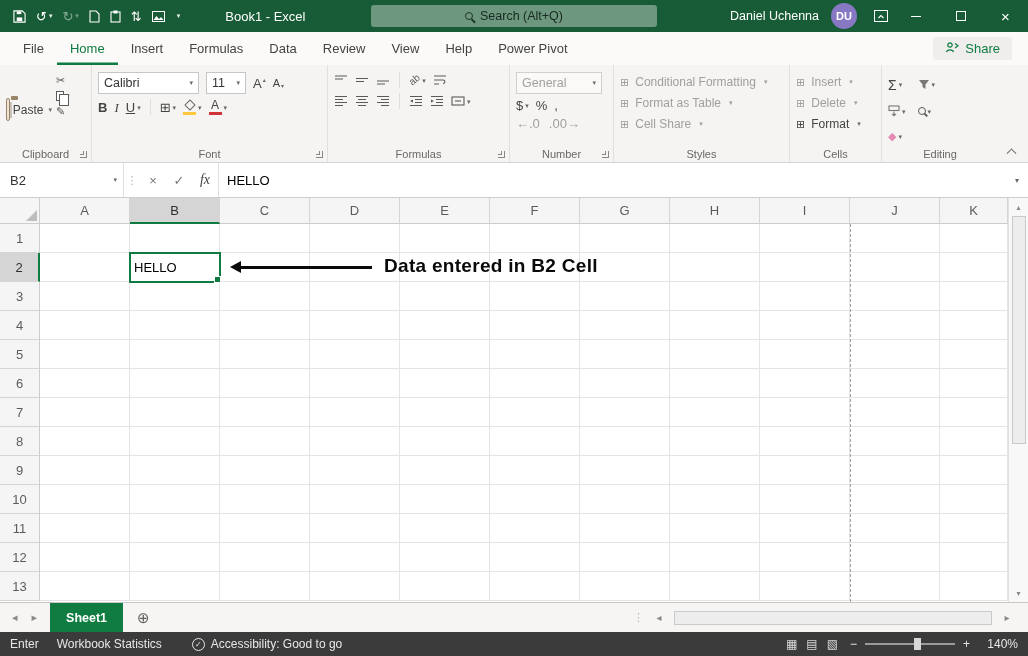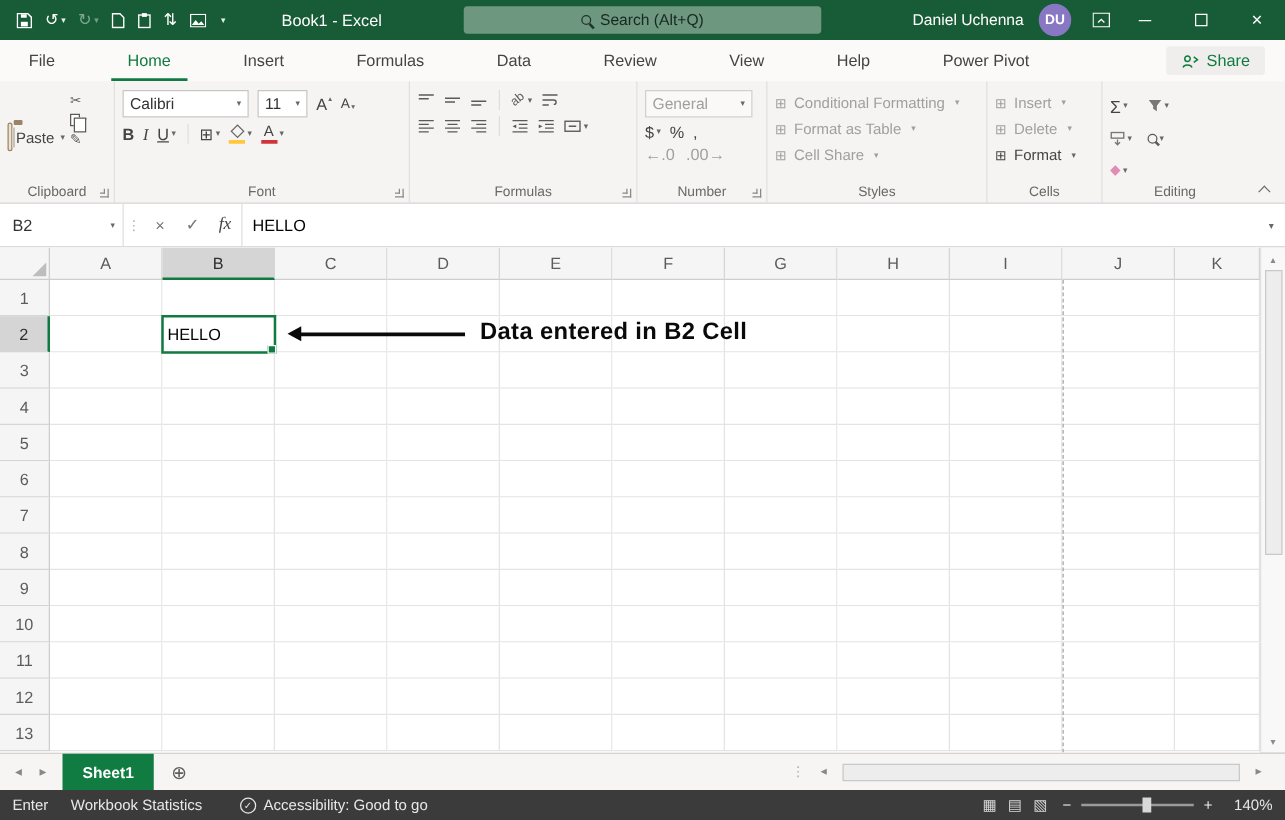--- a/index.html
+++ b/index.html
@@ -19,24 +19,24 @@
   .sm-mag::after { content:''; position:absolute; width:5px; height:1.5px; background:#1E3528; right:-4px; bottom:-2px; transform:rotate(45deg); }
   .tb-right { margin-left:auto; display:flex; align-items:center; height:100%; }
   .tb-user { font-size:12.5px; margin-right:12px; }
   .avatar { width:26px; height:26px; border-radius:50%; background:#8878C3; display:flex; align-items:center; justify-content:center; font-size:11px; font-weight:bold; margin-right:12px; }
   .win-btn { width:45px; height:32px; display:flex; align-items:center; justify-content:center; font-size:15px; }
   .minbar { width:10px; height:1px; background:#fff; display:block; }
   .maxbox { width:10px; height:10px; border:1px solid #fff; display:block; }
 
   
   .tabs-row { flex:0 0 33px; background:#FBFAF9; display:flex; align-items:center; padding-left:10px; font-size:13px; color:#444; }
-  .rtabs { display:flex; height:100%;gap:32px; }
+  .rtabs { display:flex; height:100%; }
   .rtab { padding:0 13px; height:100%; display:flex; align-items:center; cursor:default; white-space:nowrap; }
   .rtab.active { color:#0F7B40; box-shadow:inset 0 -2.5px 0 #0F7B40; }
-  .share-btn { margin-left:auto; margin-right:16px; color:#0F7B40; display:flex; gap:6px; align-items:center; background:#EFEEEC; border-radius:3px; padding:4px 12px; font-size:13px; }
+  .share-btn { margin-left:auto; margin-right:16px; color:#0F7B40; display:flex; gap:6px; background:#EFEEEC; border-radius:3px; padding:4px 12px; font-size:13px; }
 
   
   .ribbon { flex:0 0 98px; background:#F5F4F2; border-bottom:1px solid #D8D6D3; display:flex; position:relative; }
   .group { position:relative; border-right:1px solid #E2E0DD; padding:7px 6px 16px; display:flex; flex:0 0 auto; }
   .group-label { position:absolute; bottom:2px; left:0; right:0; text-align:center; font-size:11px; color:#6A6865; }
   .launcher { position:absolute; right:4px; bottom:4px; width:7px; height:7px; border-right:1px solid #8A8886; border-bottom:1px solid #8A8886; }
   .launcher::before { content:''; position:absolute; right:2px; bottom:2px; width:3px; height:3px; border-right:1px solid #8A8886; border-bottom:1px solid #8A8886; }
   .g-col { display:flex; flex-direction:column; gap:5px; width:100%; }
   .g-row { display:flex; align-items:center; gap:7px; }
   .ib { display:inline-flex; align-items:center; color:#444; font-size:13px; line-height:1; }
@@ -92,21 +92,21 @@
   .edit-grid { display:grid; grid-template-columns:auto auto; gap:6px 12px; padding-top:2px; align-items:center; }
   .sigma { font-size:14px; }
   .mag { width:8px; height:8px; border:1.5px solid #5A5A5A; border-radius:50%; position:relative; display:inline-block; }
   .mag::after { content:''; position:absolute; width:4px; height:1.5px; background:#5A5A5A; right:-3.5px; bottom:-1px; transform:rotate(45deg); }
   .clear-d { color:#E38BB5; font-size:11px; }
   .collapse-btn { position:absolute; right:10px; bottom:5px; width:10px; height:10px; }
   .collapse-btn::before { content:''; display:block; width:6px; height:6px; border-left:1.5px solid #6A6865; border-top:1.5px solid #6A6865; transform:rotate(45deg) translate(2px,2px); }
 
   
   .formula-bar { flex:0 0 35px; background:#fff; border-bottom:1px solid #D0CECC; display:flex; align-items:stretch; }
-  .name-box { width:99px; display:flex; align-items:center; padding-left:10px; font-size:13px; color:#333; position:relative; border-right:1px solid #E1DFDD; }
+  .name-box { width:124px; display:flex; align-items:center; padding-left:10px; font-size:13px; color:#333; position:relative; border-right:1px solid #E1DFDD; }
   .name-dd { position:absolute; right:6px; font-size:7px; color:#6A6865; }
   .fb-handle { width:16px; display:flex; align-items:center; justify-content:center; color:#B5B3B1; font-size:11px; }
   .fb-btn { width:26px; display:flex; align-items:center; justify-content:center; font-size:13px; color:#7A7875; }
   .fb-fx { font-family:"Liberation Serif",serif; font-style:italic; color:#444; font-size:14px; }
   .fb-input { flex:1; display:flex; align-items:center; padding-left:8px; font-size:13px; color:#000; border-left:1px solid #E1DFDD; }
   .fb-expand { width:22px; display:flex; align-items:center; justify-content:center; color:#6A6865; font-size:8px; }
 
   
   .workspace { flex:1; display:flex; min-height:0; }
   .grid-area { flex:1; position:relative; overflow:hidden; background:#fff; }

